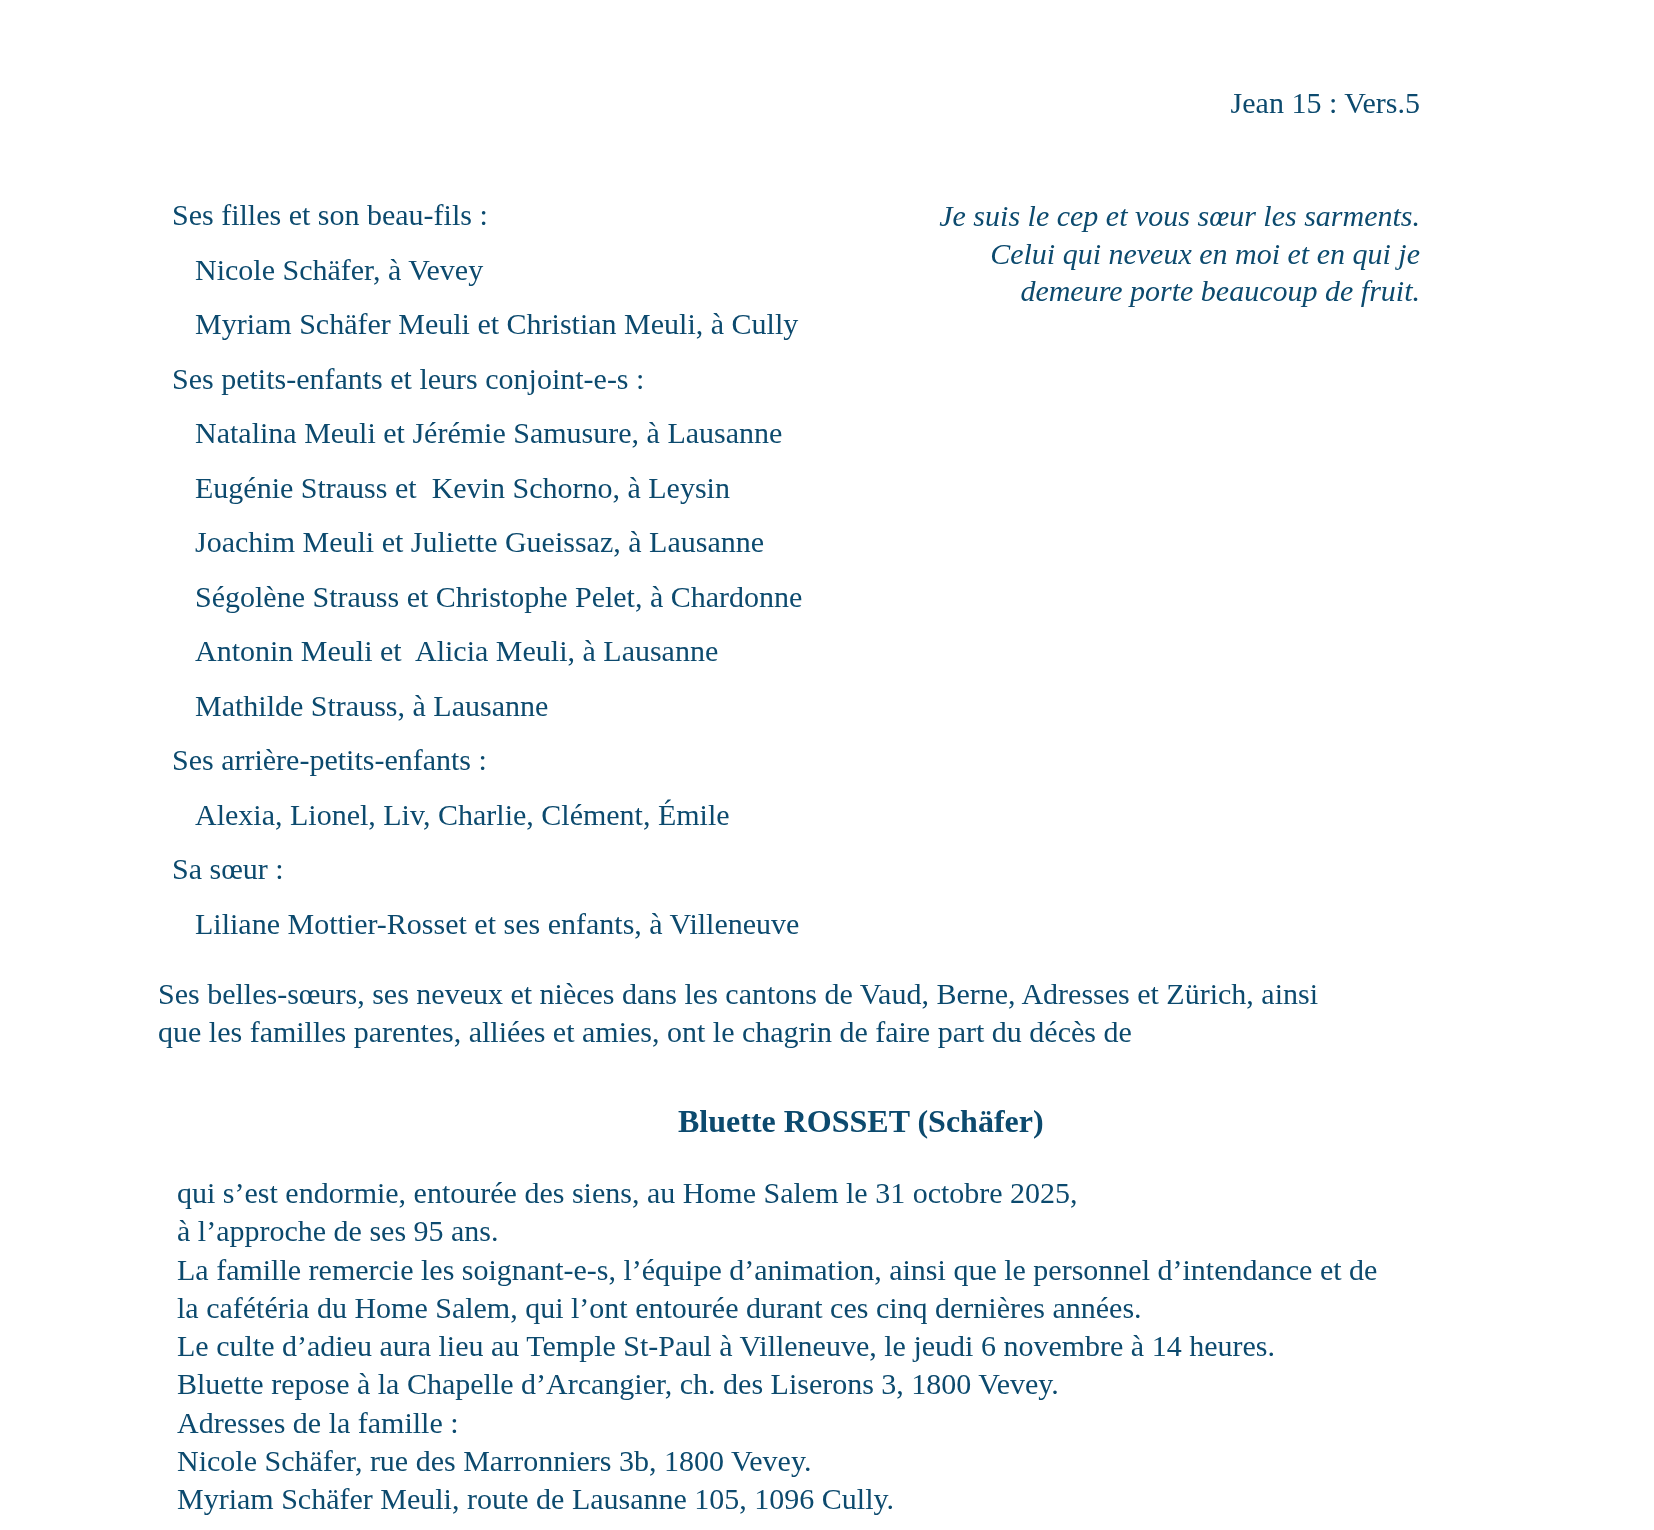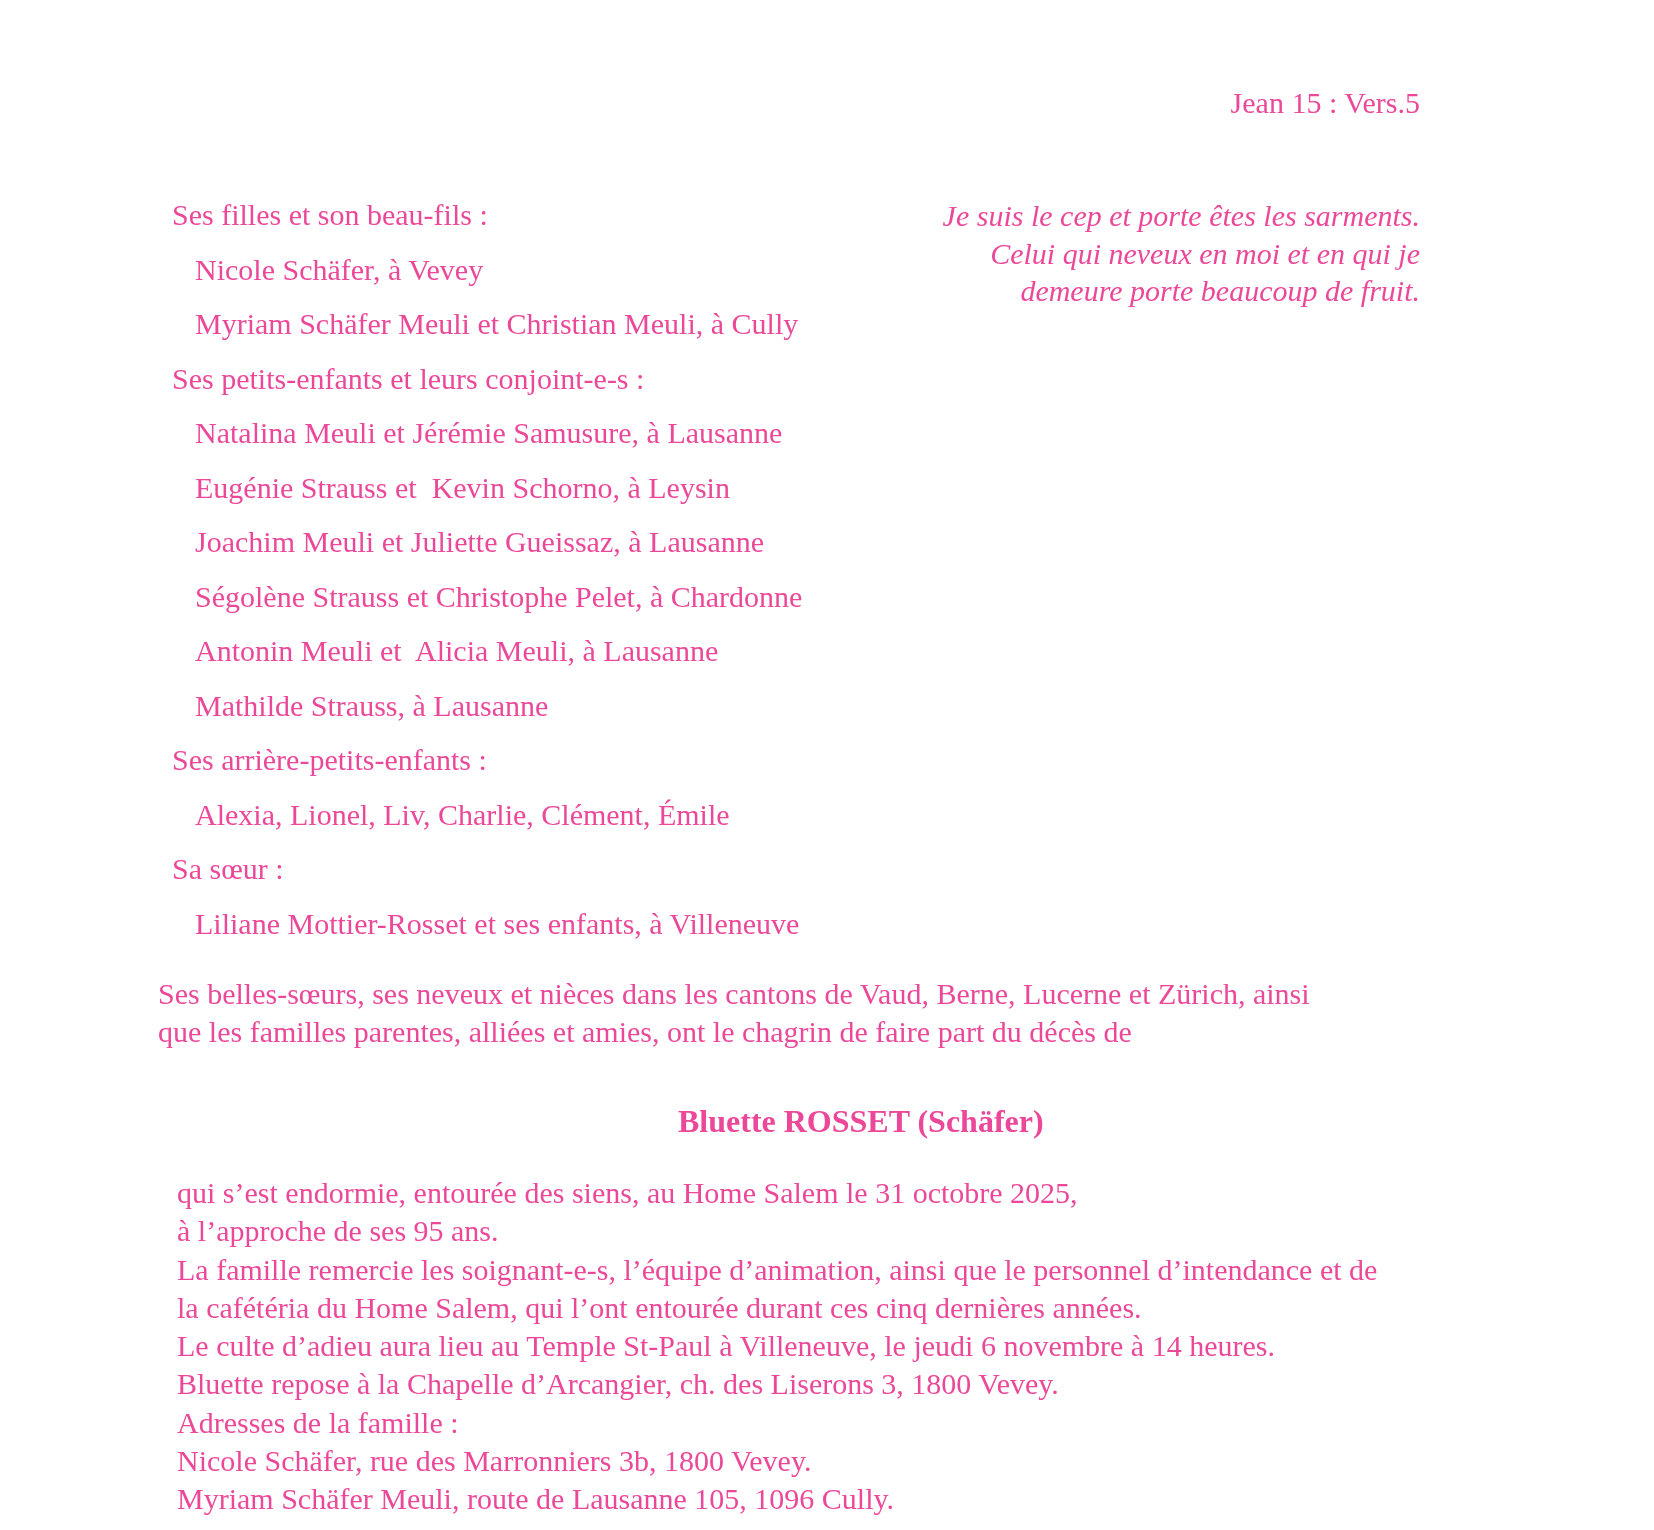--- a/index.html
+++ b/index.html
@@ -5,21 +5,21 @@
   html, body {
     margin: 0;
     padding: 0;
     background: #ffffff;
   }
   .page {
     position: relative;
     width: 1654px;
     height: 1530px;
     background: #ffffff;
-    color: #ec4899;
+    color: #0c4a6e;
     font-family: "Liberation Serif", "DejaVu Serif", serif;
     font-size: 30px;
     overflow: hidden;
   }
   
   .epigraph {
     position: absolute;
     top: 9px;
     left: 0;
     right: 234px;
@@ -79,24 +79,24 @@
   }
   b, .seg-bold { font-weight: normal; }
 </style>
 </head>
 <body>
 
 <div class="page">
 
   <div class="epigraph">
     <div class="ref-line">Jean 15 : Vers.5</div>
-    <div><div class="quote-line">Je suis le cep et porte êtes les sarments.</div><div class="quote-line">Celui qui neveux en moi et en qui je</div><div class="quote-line">demeure porte beaucoup de fruit.</div></div>
+    <div><div class="quote-line">Je suis le cep et vous sœur les sarments.</div><div class="quote-line">Celui qui neveux en moi et en qui je</div><div class="quote-line">demeure porte beaucoup de fruit.</div></div>
   </div>
 
   <div class="family"><div class="family-section"><div class="family-label">Ses filles et son beau-fils :</div><div class="family-entry"><span>Nicole </span><span class="seg-bold">Schäfer</span><span>, à Vevey</span></div><div class="family-entry"><span>Myriam </span><span class="seg-bold">Schäfer Meuli</span><span> et Christian </span><span class="seg-bold">Meuli</span><span>, à Cully</span></div></div><div class="family-section"><div class="family-label">Ses petits-enfants et leurs conjoint-e-s :</div><div class="family-entry"><span>Natalina </span><span class="seg-bold">Meuli</span><span> et Jérémie </span><span class="seg-bold">Samusure</span><span>, à Lausanne</span></div><div class="family-entry"><span>Eugénie </span><span class="seg-bold">Strauss</span><span> et  Kevin </span><span class="seg-bold">Schorno</span><span>, à Leysin</span></div><div class="family-entry"><span>Joachim </span><span class="seg-bold">Meuli</span><span> et Juliette </span><span class="seg-bold">Gueissaz</span><span>, à Lausanne</span></div><div class="family-entry"><span>Ségolène </span><span class="seg-bold">Strauss</span><span> et Christophe </span><span class="seg-bold">Pelet</span><span>, à Chardonne</span></div><div class="family-entry"><span>Antonin </span><span class="seg-bold">Meuli</span><span> et  Alicia </span><span class="seg-bold">Meuli</span><span>, à Lausanne</span></div><div class="family-entry"><span>Mathilde </span><span class="seg-bold">Strauss</span><span>, à Lausanne</span></div></div><div class="family-section"><div class="family-label">Ses arrière-petits-enfants :</div><div class="family-entry"><span>Alexia, Lionel, Liv, Charlie, Clément, Émile</span></div></div><div class="family-section"><div class="family-label">Sa sœur :</div><div class="family-entry"><span>Liliane </span><span class="seg-bold">Mottier-Rosset</span><span> et ses enfants, à Villeneuve</span></div></div></div>
 
-  <div class="announcement"><div class="announcement-line">Ses belles-sœurs, ses neveux et nièces dans les cantons de Vaud, Berne, Lucerne et Zürich, ainsi</div><div class="announcement-line">que les familles parentes, alliées et amies, ont le chagrin de faire part du décès de</div></div>
+  <div class="announcement"><div class="announcement-line">Ses belles-sœurs, ses neveux et nièces dans les cantons de Vaud, Berne, Adresses et Zürich, ainsi</div><div class="announcement-line">que les familles parentes, alliées et amies, ont le chagrin de faire part du décès de</div></div>
 
   <h1 class="title">Bluette ROSSET (Schäfer)</h1>
 
   <div class="details"><div class="detail-line"><span>qui s’est endormie, entourée des siens, au Home Salem le 31 octobre 2025,</span></div><div class="detail-line"><span>à l’approche de ses 95 ans.</span></div><div class="detail-line"><span>La famille remercie les soignant-e-s, l’équipe d’animation, ainsi que le personnel d’intendance et de</span></div><div class="detail-line"><span>la cafétéria du Home Salem, qui l’ont entourée durant ces cinq dernières années.</span></div><div class="detail-line"><span>Le culte d’adieu aura lieu au Temple St-Paul à Villeneuve, le jeudi 6 novembre à 14 heures.</span></div><div class="detail-line"><span>Bluette repose à la Chapelle d’Arcangier, ch. des Liserons 3, 1800 Vevey.</span></div><div class="detail-line"><span>Adresses de la famille :</span></div><div class="detail-line"><span>Nicole Schäfer, rue des Marronniers 3b, 1800 </span><span class="seg-bold">Vevey</span><span>.</span></div><div class="detail-line"><span>Myriam Schäfer Meuli, route de Lausanne 105, 1096 </span><span class="seg-bold">Cully</span><span>.</span></div></div>
 
 </div>
 
 </body></html>

